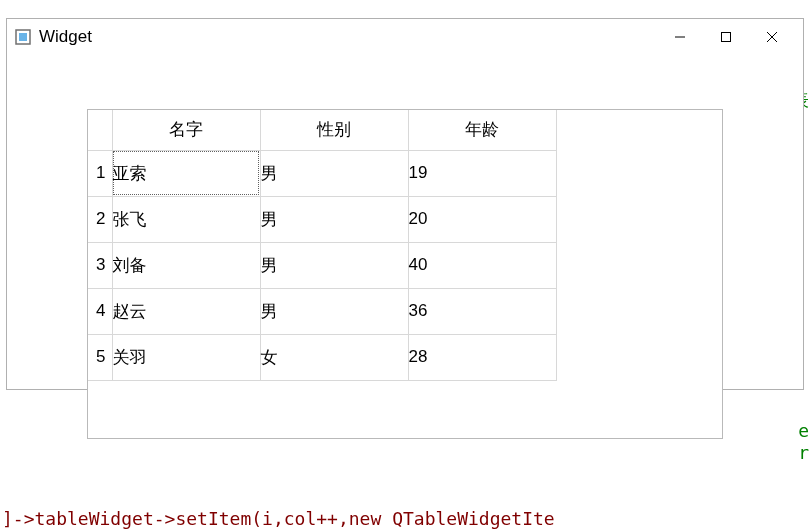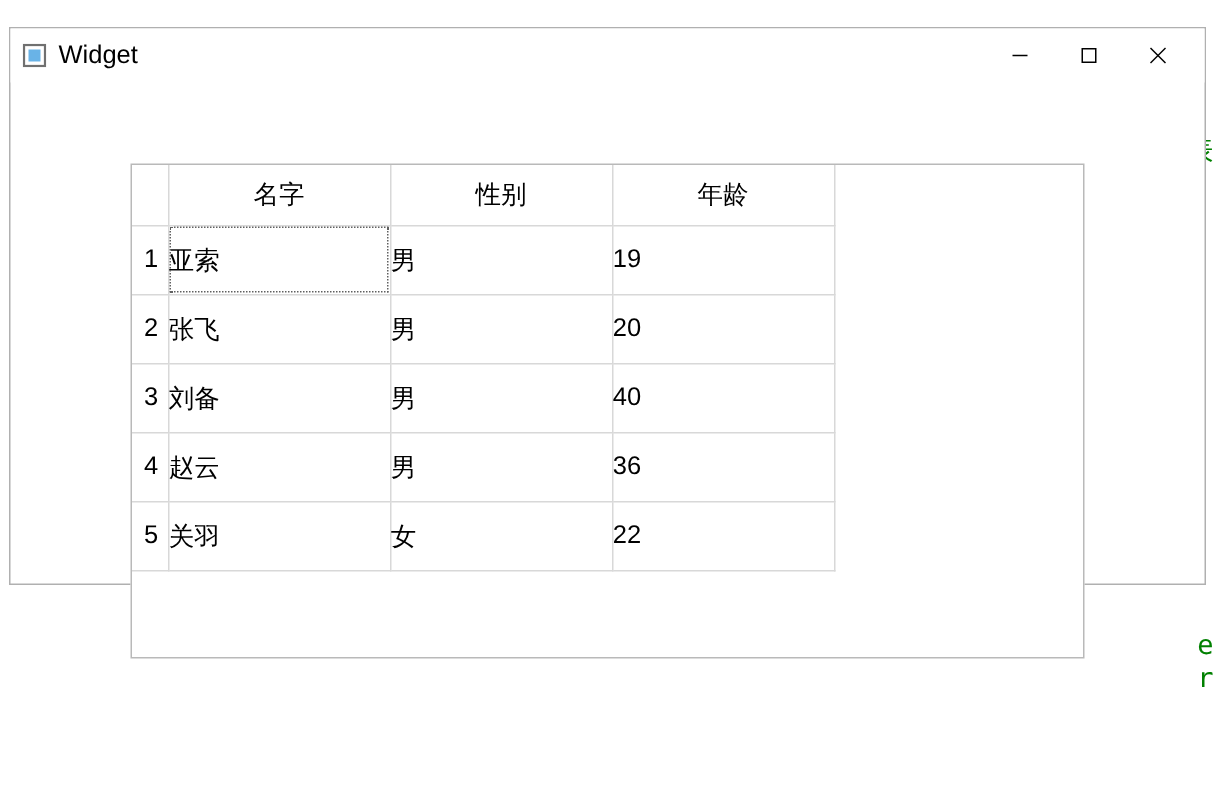--- a/index.html
+++ b/index.html
@@ -112,20 +112,21 @@
     }
   </style>
 </head>
 <body>
 
 <div class="bg-code">
   <span>ableWidget-&gt;setRowCount(5);</span>
   <span class="bg-green" style="top:88px;">表</span>
   <span class="bg-green" style="top:420px;">e</span>
   <span class="bg-green" style="top:442px;">r</span>
+  <span style="position:absolute; bottom:0; left:2px;">]-&gt;tableWidget-&gt;setItem(i,col++,new QTableWidgetIte</span>
 </div>
 
 <div class="window">
   <div class="titlebar">
     <span class="app-icon">
       <svg viewBox="0 0 16 16">
           <rect x="1" y="1" width="14" height="14" fill="none" stroke="#707070" stroke-width="1.5"></rect>
           <rect x="4" y="4" width="8" height="8" fill="#69b3e7"></rect>
         </svg>
     </span>
@@ -180,19 +181,19 @@
         <tr>
           <td class="row-head">4</td>
           <td class="cell">赵云</td>
           <td class="cell">男</td>
           <td class="cell">36</td>
         </tr>
         <tr>
           <td class="row-head">5</td>
           <td class="cell">关羽</td>
           <td class="cell">女</td>
-          <td class="cell">22</td>
+          <td class="cell">28</td>
         </tr>
       </tbody>
         </table>
     </div>
   </div>
 </div>
 
 </body></html>

